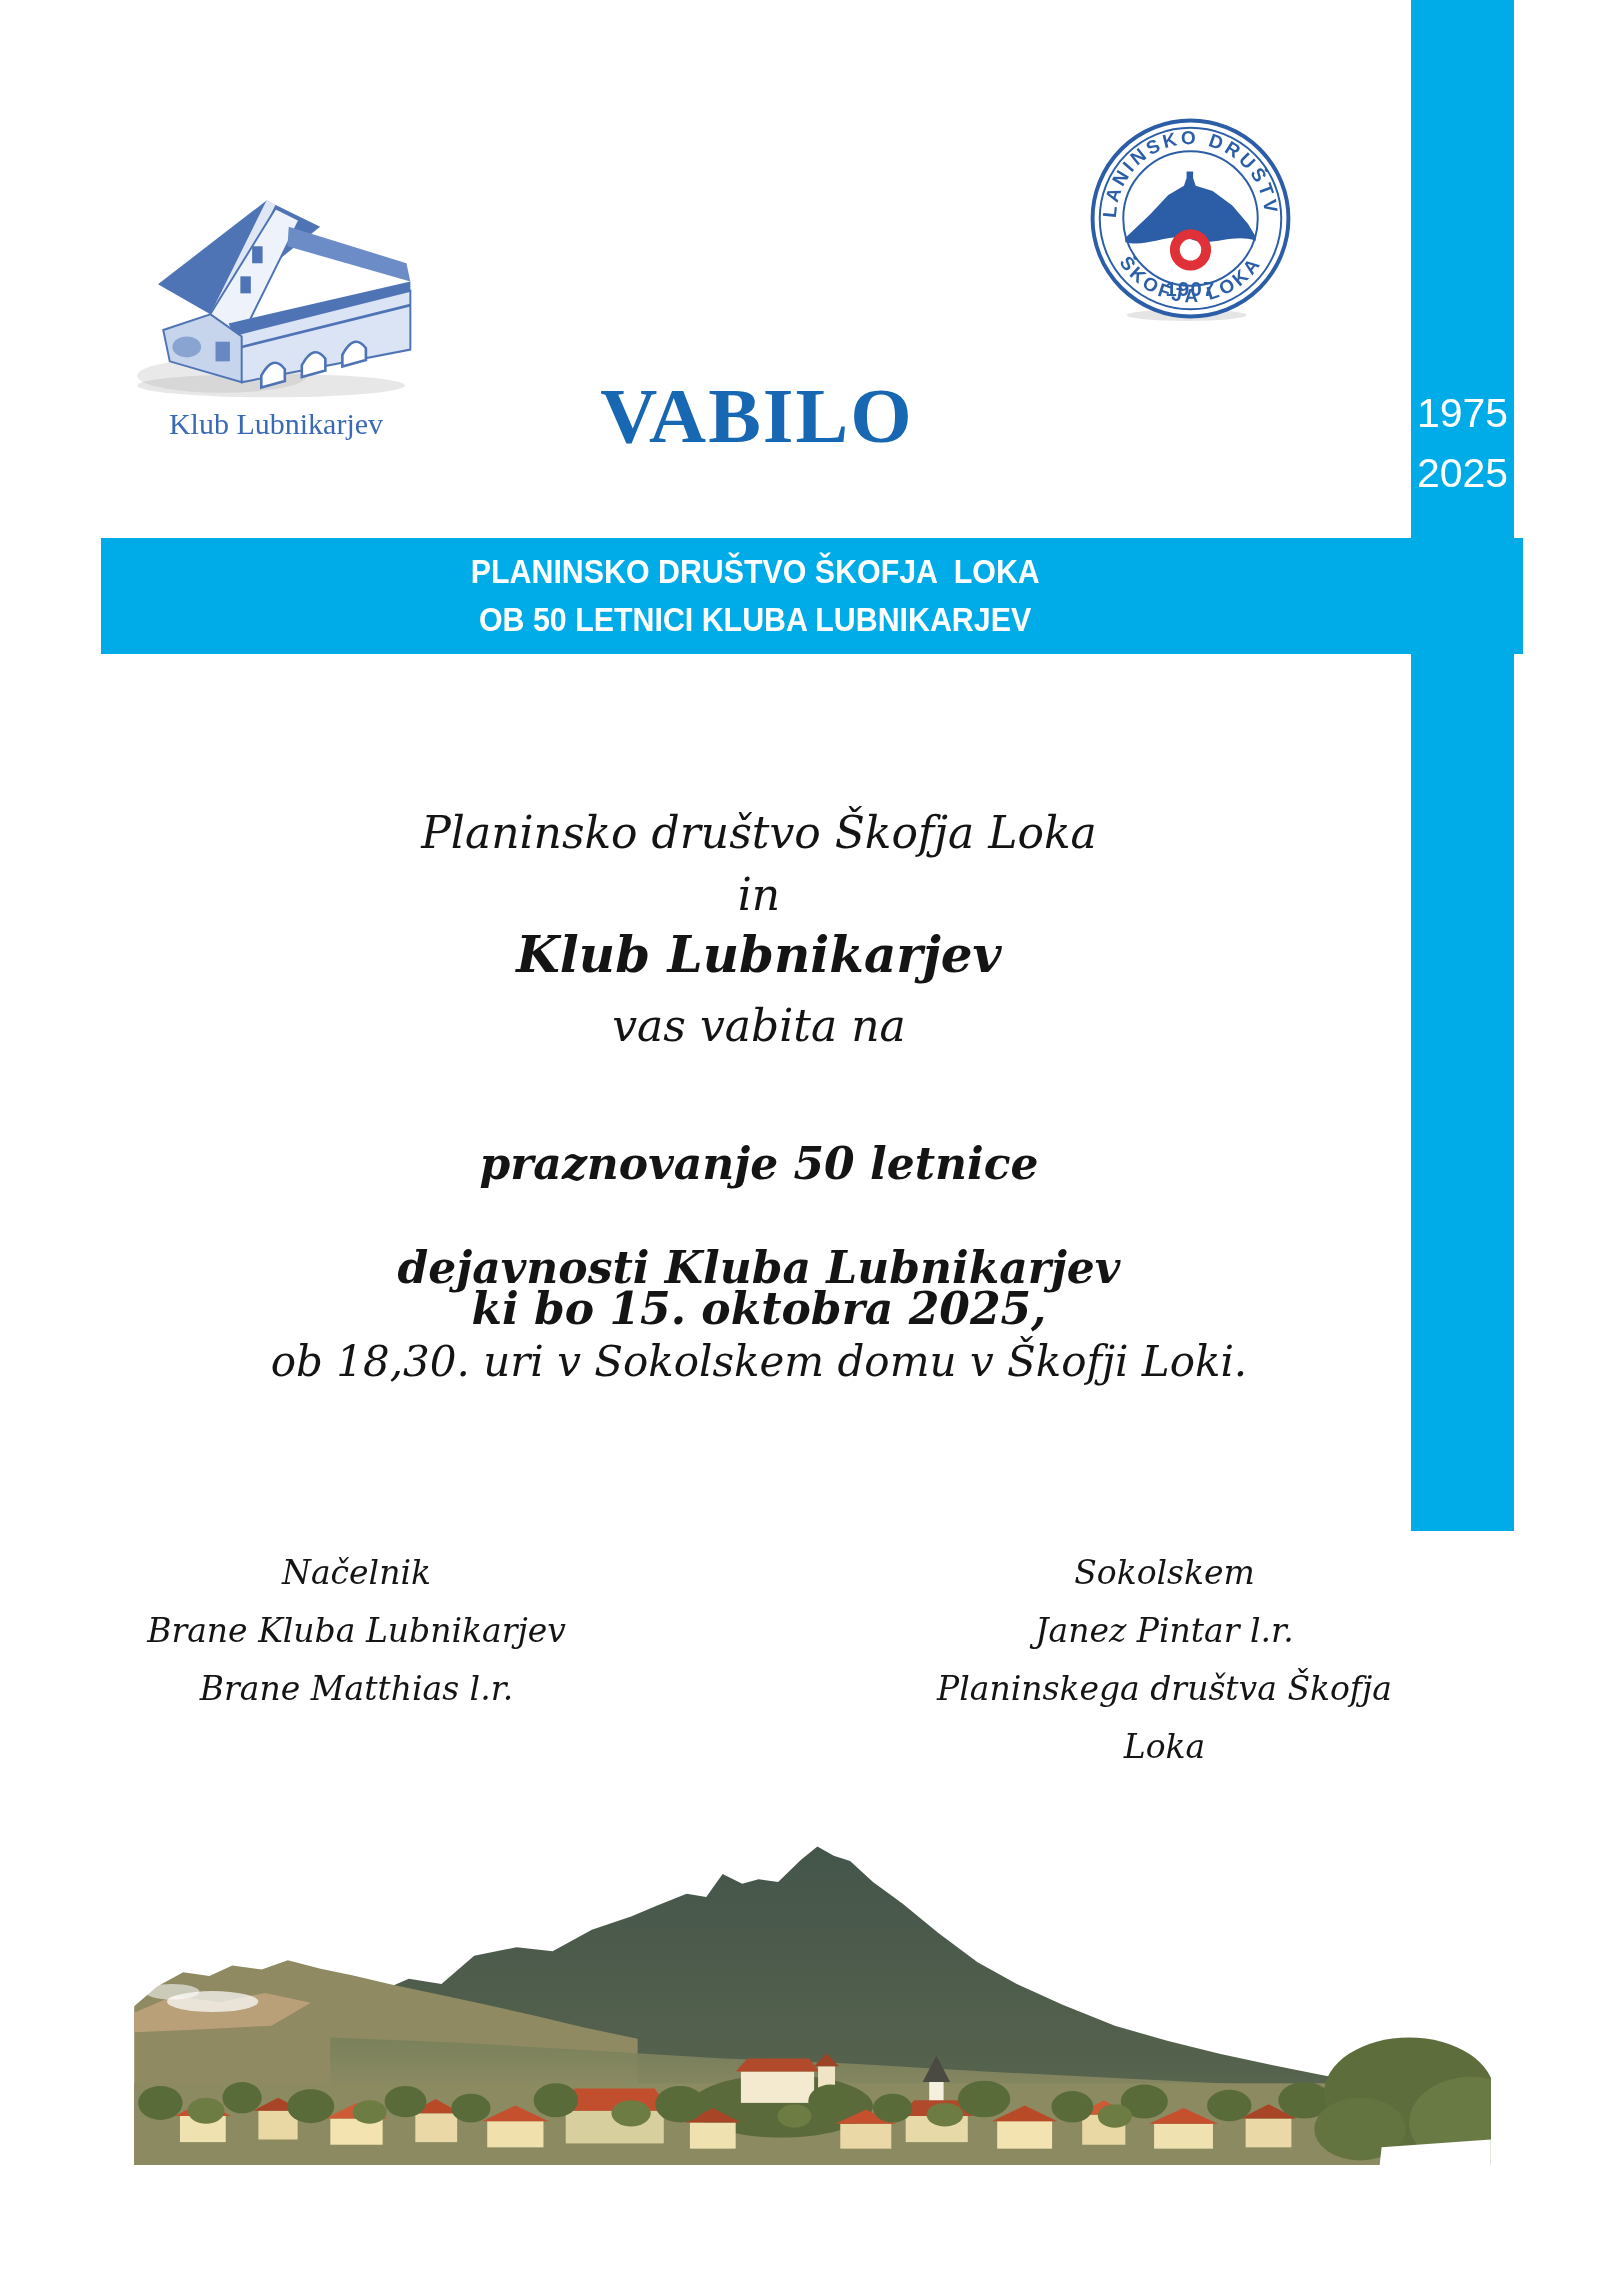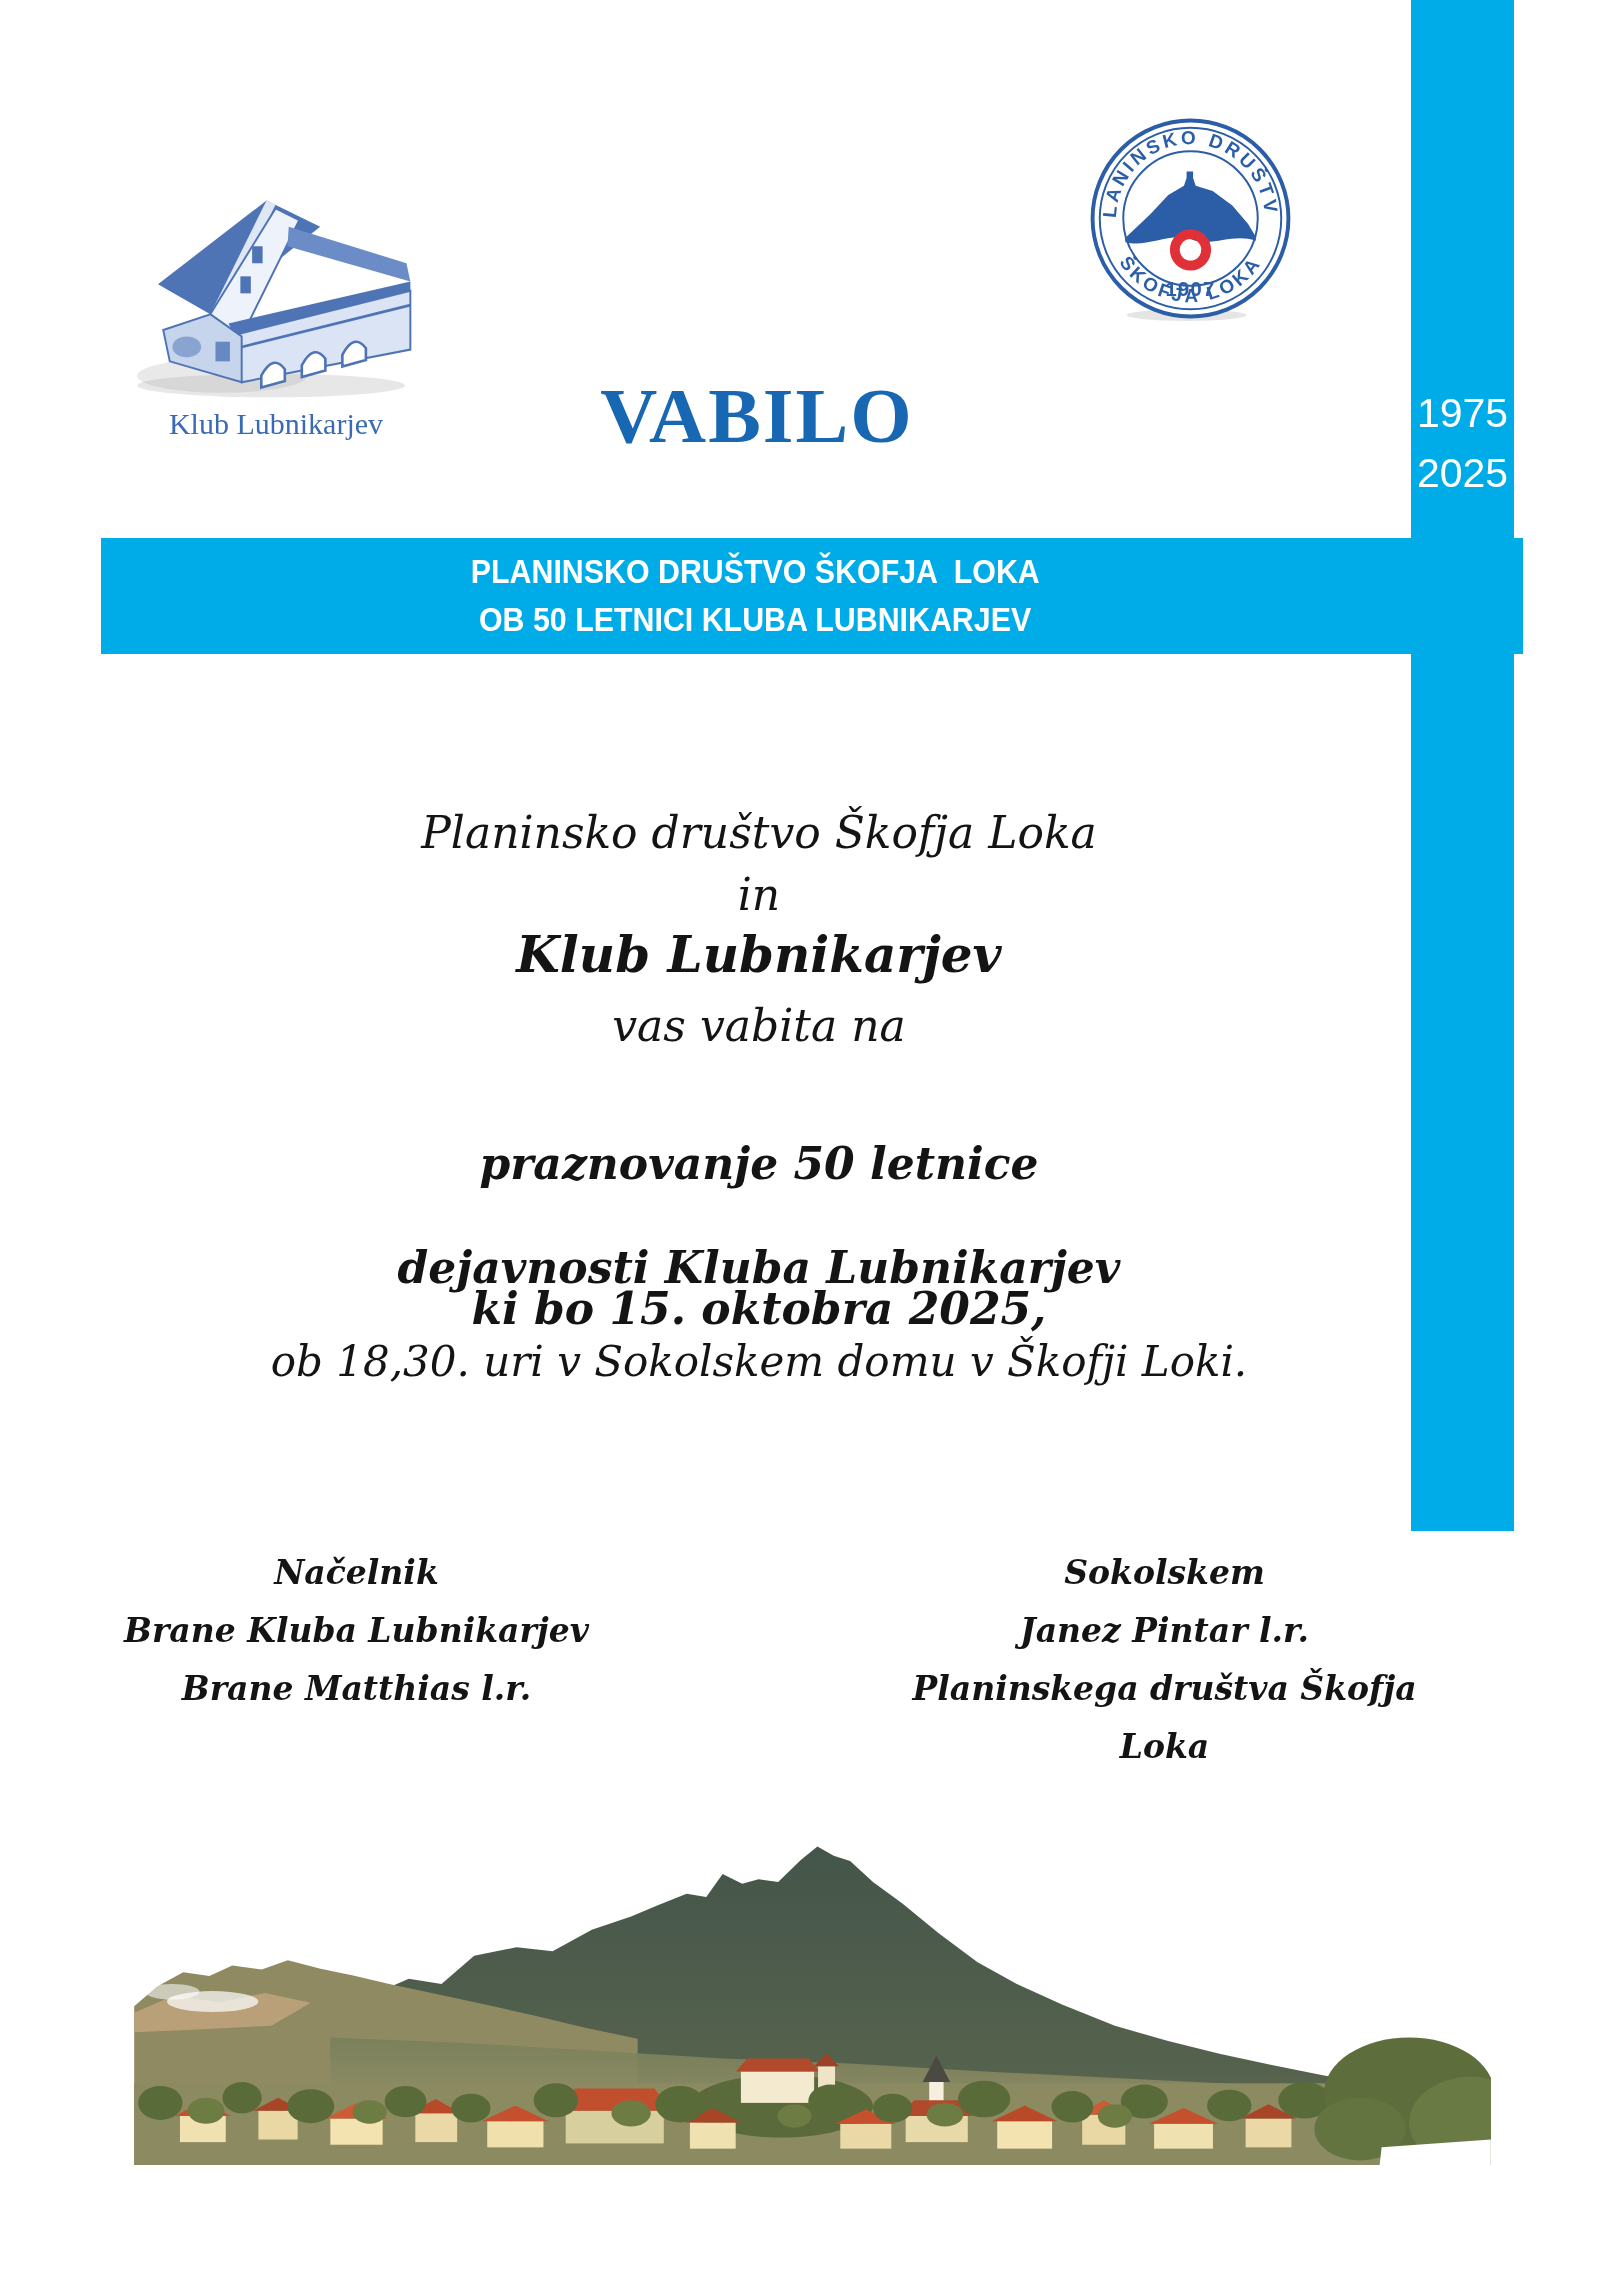--- a/index.html
+++ b/index.html
@@ -64,21 +64,21 @@
   .l3{ top:924px; font-size:50px; font-weight:700; }
   .l4{ top:998px; font-size:44px; }
   .l5{ top:1100px; font-size:44px; font-weight:700;margin-top:36px; }
   .l6{ top:1240px; font-size:44px; font-weight:700;text-align:center; }
   .l7{ top:1257px; font-size:44px; font-weight:700;margin-top:24px; }
   .l8{ top:1336px; font-size:42px; }
   
   .sig{
     position:absolute; top:1544px; width:523px; text-align:center;
     color:#141414; font-family:"DejaVu Serif", serif; font-style:italic;
-    font-size:33px; line-height:58px;font-weight:bold;
+    font-size:33px; line-height:58px;
   }
   .sig-left{ left:95px; }
   .sig-right{ left:903px; }
   
   .photo{ position:absolute; left:134px; top:1776px; width:1357px; height:389px; }
 </style>
 </head>
 <body>
 
 <div class="page">

